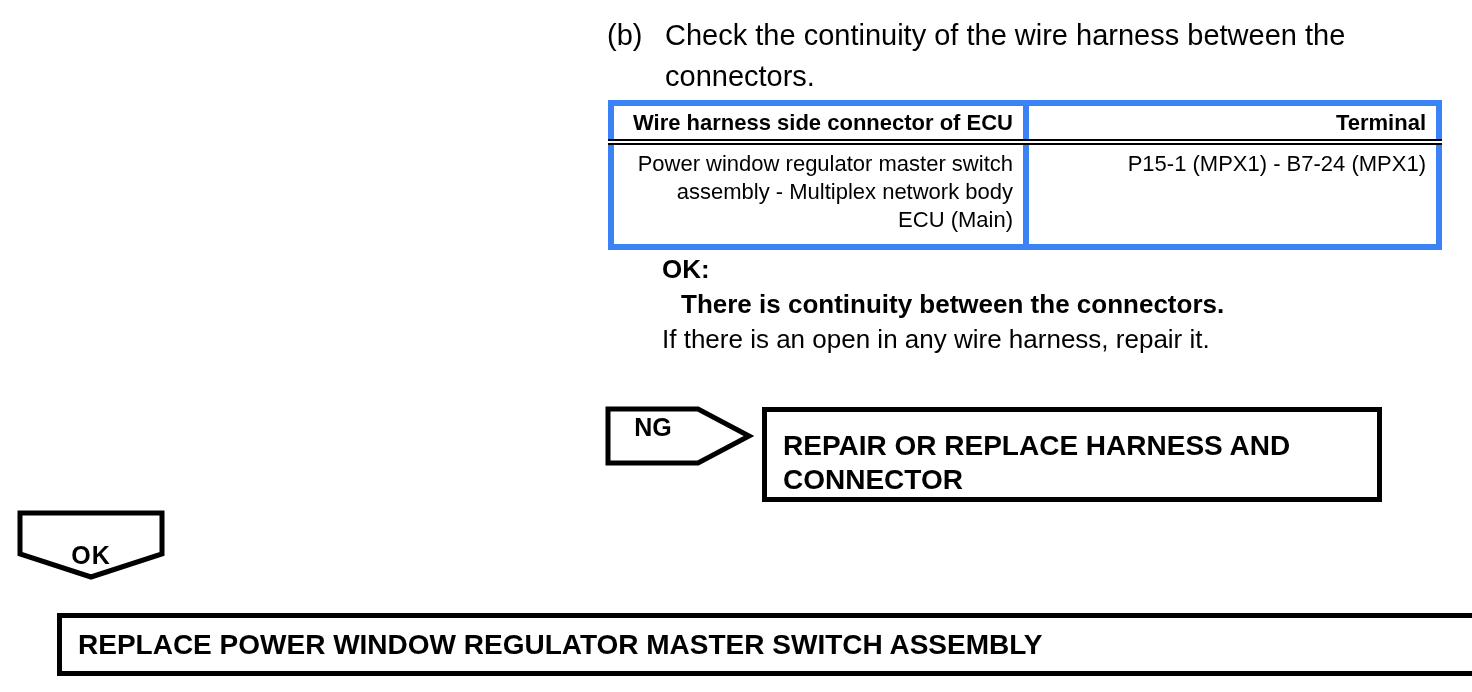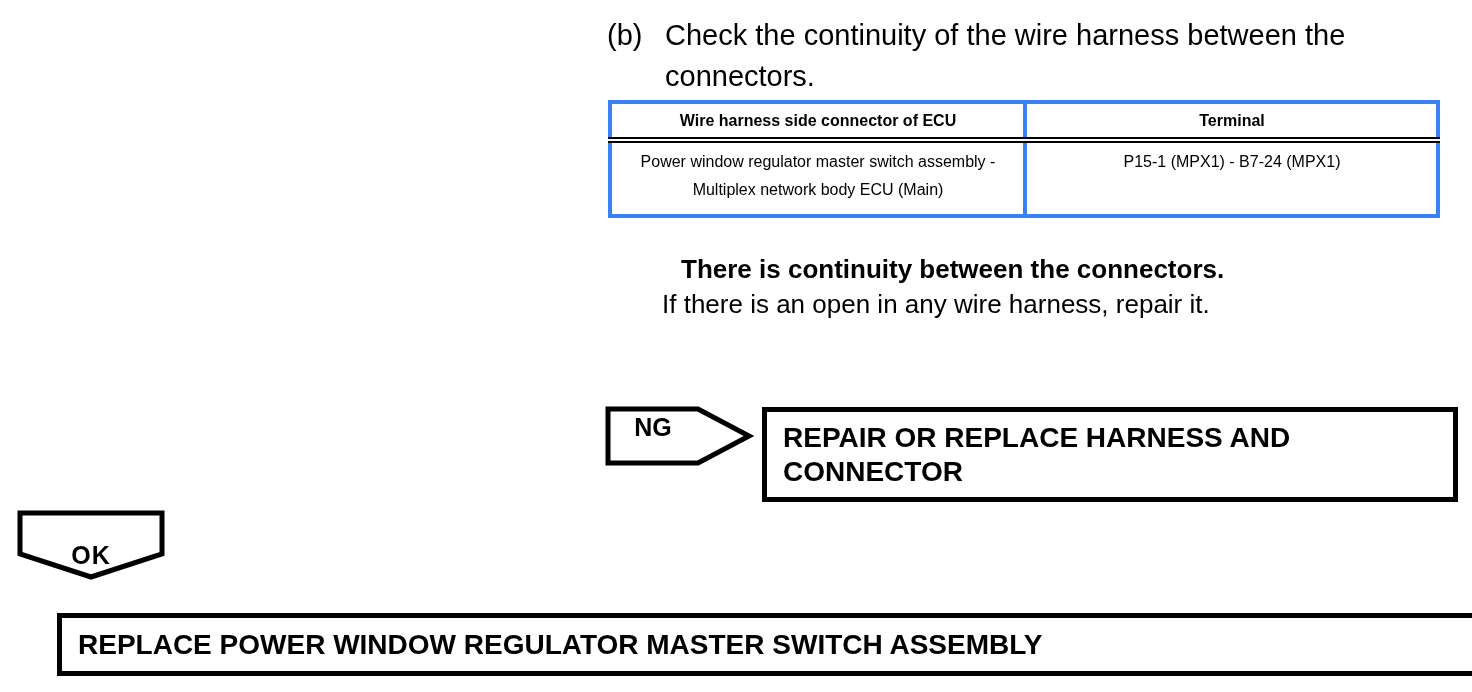--- a/index.html
+++ b/index.html
@@ -39,23 +39,23 @@
   .spec-table {
     position: absolute;
     left: 608px;
     top: 100px;
     width: 828px;
     border-collapse: collapse;
     table-layout: fixed;
     border: 3px solid #000000;
   }
   .spec-table th, .spec-table td {
-    border: 4px solid #3b82f6;
-    text-align: center;
-    font-size: 16px;
+    border: 6px solid #3b82f6;
+    text-align: right;
+    font-size: 22px;
   }
   .spec-table th {
     font-weight: bold;
     padding: 4px 10px 3px 11px;
     border-bottom: 6px double #000000;
     line-height: 26px;
   }
   .spec-table td {
     vertical-align: top;
     padding: 5px 10px 10px 11px;
@@ -111,22 +111,23 @@
     display: flex;
     align-items: center;
     padding-left: 16px;
     font-weight: bold;
     font-size: 28px;
     line-height: 34px;
   }
   .ng-box {
     left: 762px;
     top: 407px;
-    width: 696px;
+    width: 620px;
     height: 95px;
+    align-items: flex-end;
   }
   .ng-box .action-text { max-width: 600px; }
   .final-box {
     left: 16px;
     top: 613px;
     width: 1424px;
     height: 63px;
     margin-left: 41px;
   }
 
@@ -176,20 +177,21 @@
     </thead>
     <tbody>
       <tr>
         <td>Power window regulator master switch assembly - Multiplex network body ECU (Main)</td>
         <td>P15-1 (MPX1) - B7-24 (MPX1)</td>
       </tr>
     </tbody>
   </table>
 
   <section class="criteria">
+    <p class="bold">OK:</p>
     <p class="bold indent">There is continuity between the connectors.</p>
     <p>If there is an open in any wire harness, repair it.</p>
   </section>
 
   <div class="ng-arrow">
     <svg width="150" height="62" viewBox="0 0 150 62" aria-hidden="true">
       <polygon points="3,4 93,4 144,31 93,58 3,58" fill="#ffffff" stroke="#000000" stroke-width="5"></polygon>
     </svg>
     <span class="shape-label">NG</span>
   </div>

